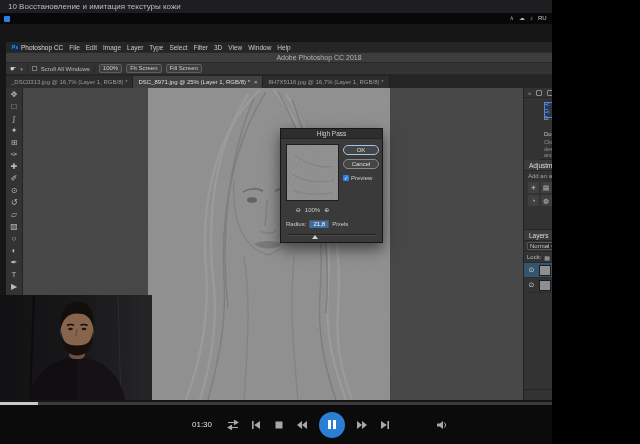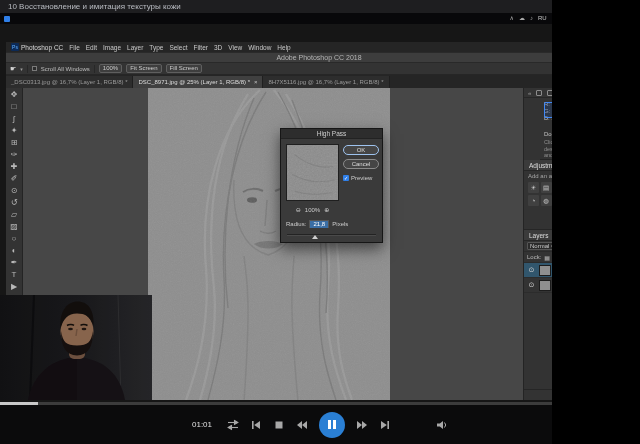--- a/index.html
+++ b/index.html
@@ -480,21 +480,21 @@
       <path d="M77 34 L76 41" stroke="#7c5a44" stroke-width="1.4"></path>
       <rect width="152" height="105" fill="#000" opacity="0.12"></rect>
     </svg>
   </div>
 
   <div class="player">
     <div class="progress">
       <div class="progress-played" style="width: 6%;"></div>
     </div>
     <div class="controls">
-      <span class="ptime">01:01</span>
+      <span class="ptime">01:30</span>
       <span class="pbtn">
         <svg width="12" height="12" viewBox="0 0 12 12">
           <g stroke="#a8a8a8" stroke-width="1.1" fill="#a8a8a8">
             <line x1="1" y1="3.5" x2="7.5" y2="3.5"></line>
               <polygon points="7.5,1.6 10.8,3.5 7.5,5.4"></polygon>
             <line x1="4.5" y1="8.5" x2="11" y2="8.5"></line>
               <polygon points="4.5,6.6 1.2,8.5 4.5,10.4"></polygon>
           </g>
         </svg>
       </span>

